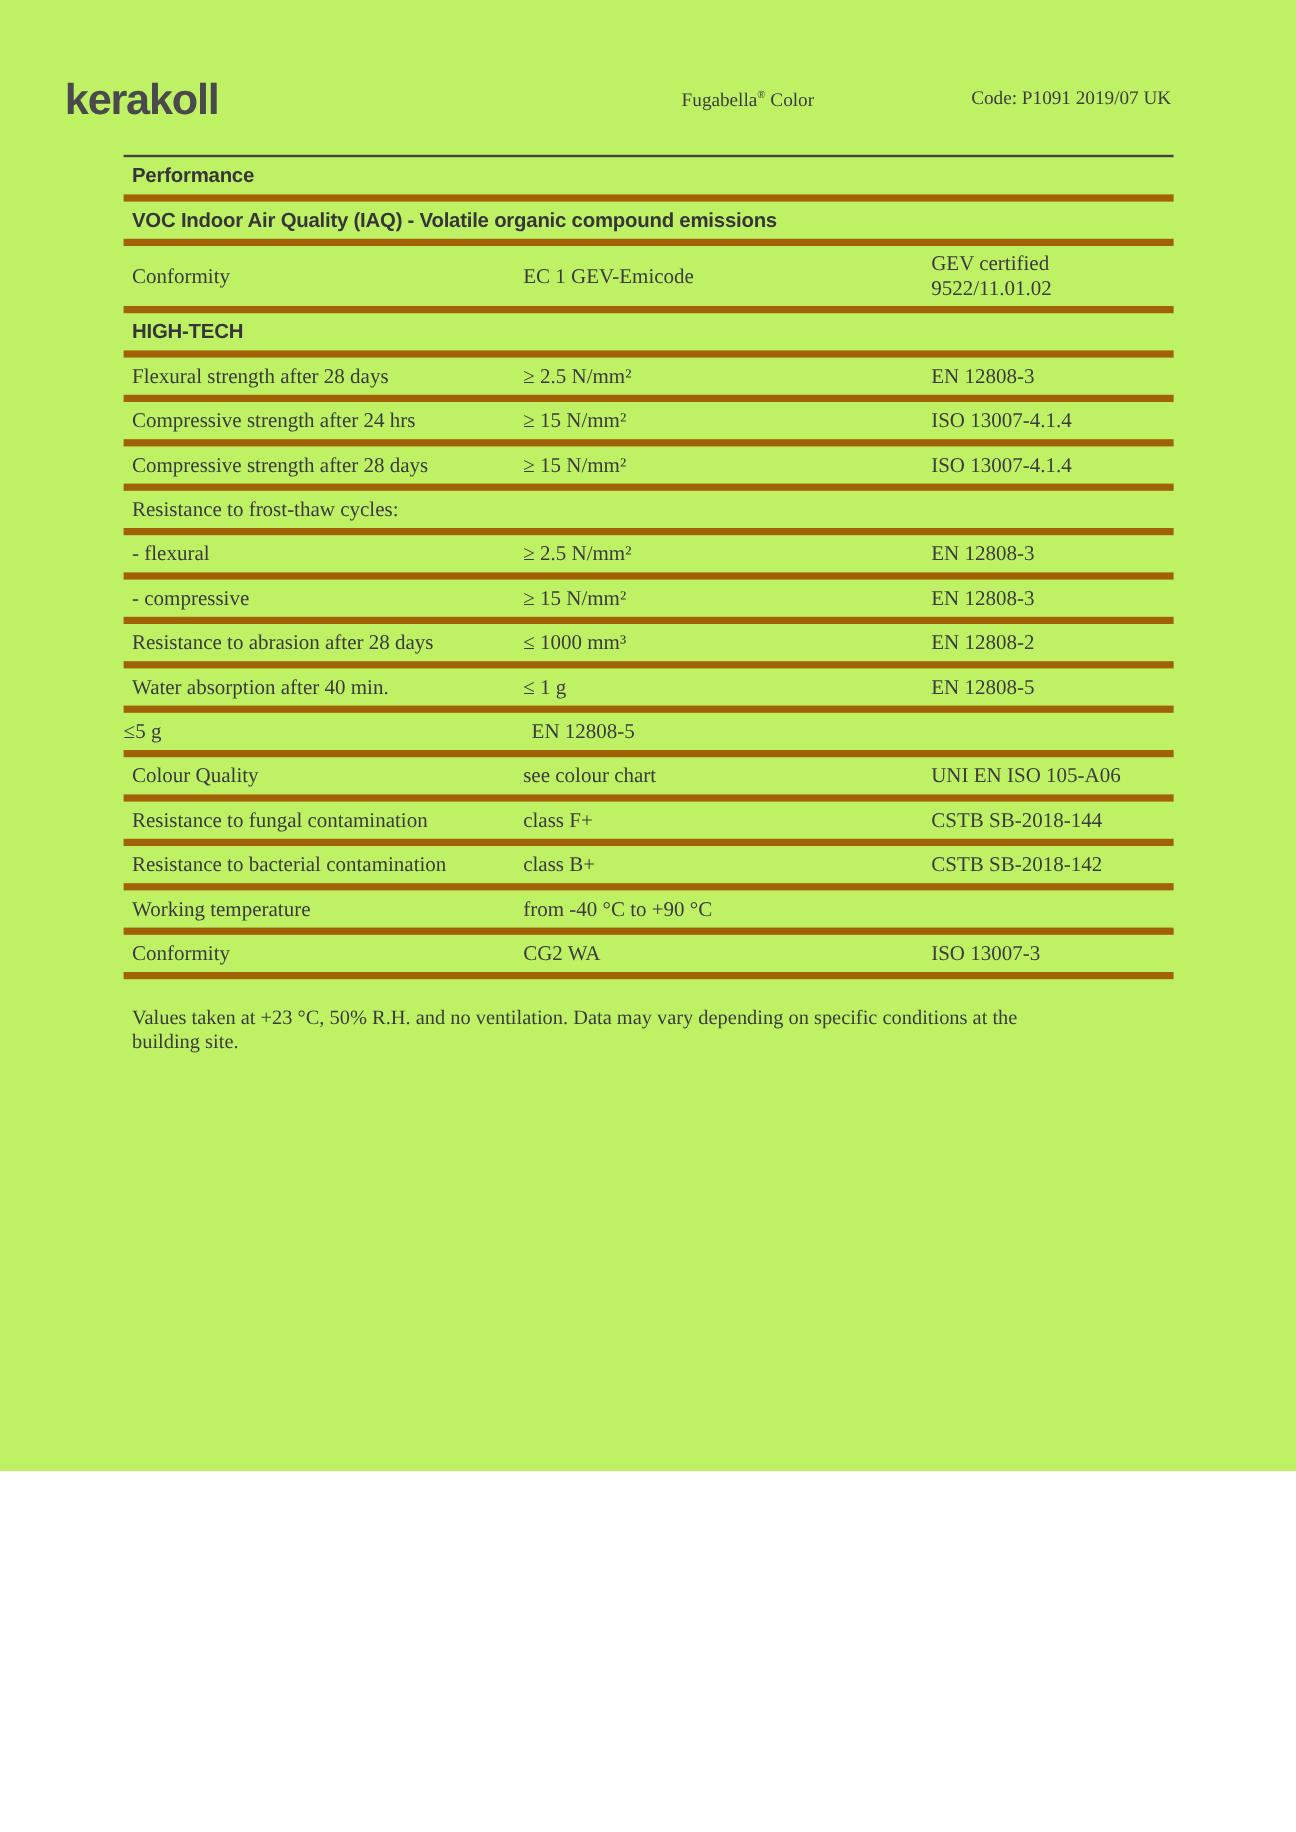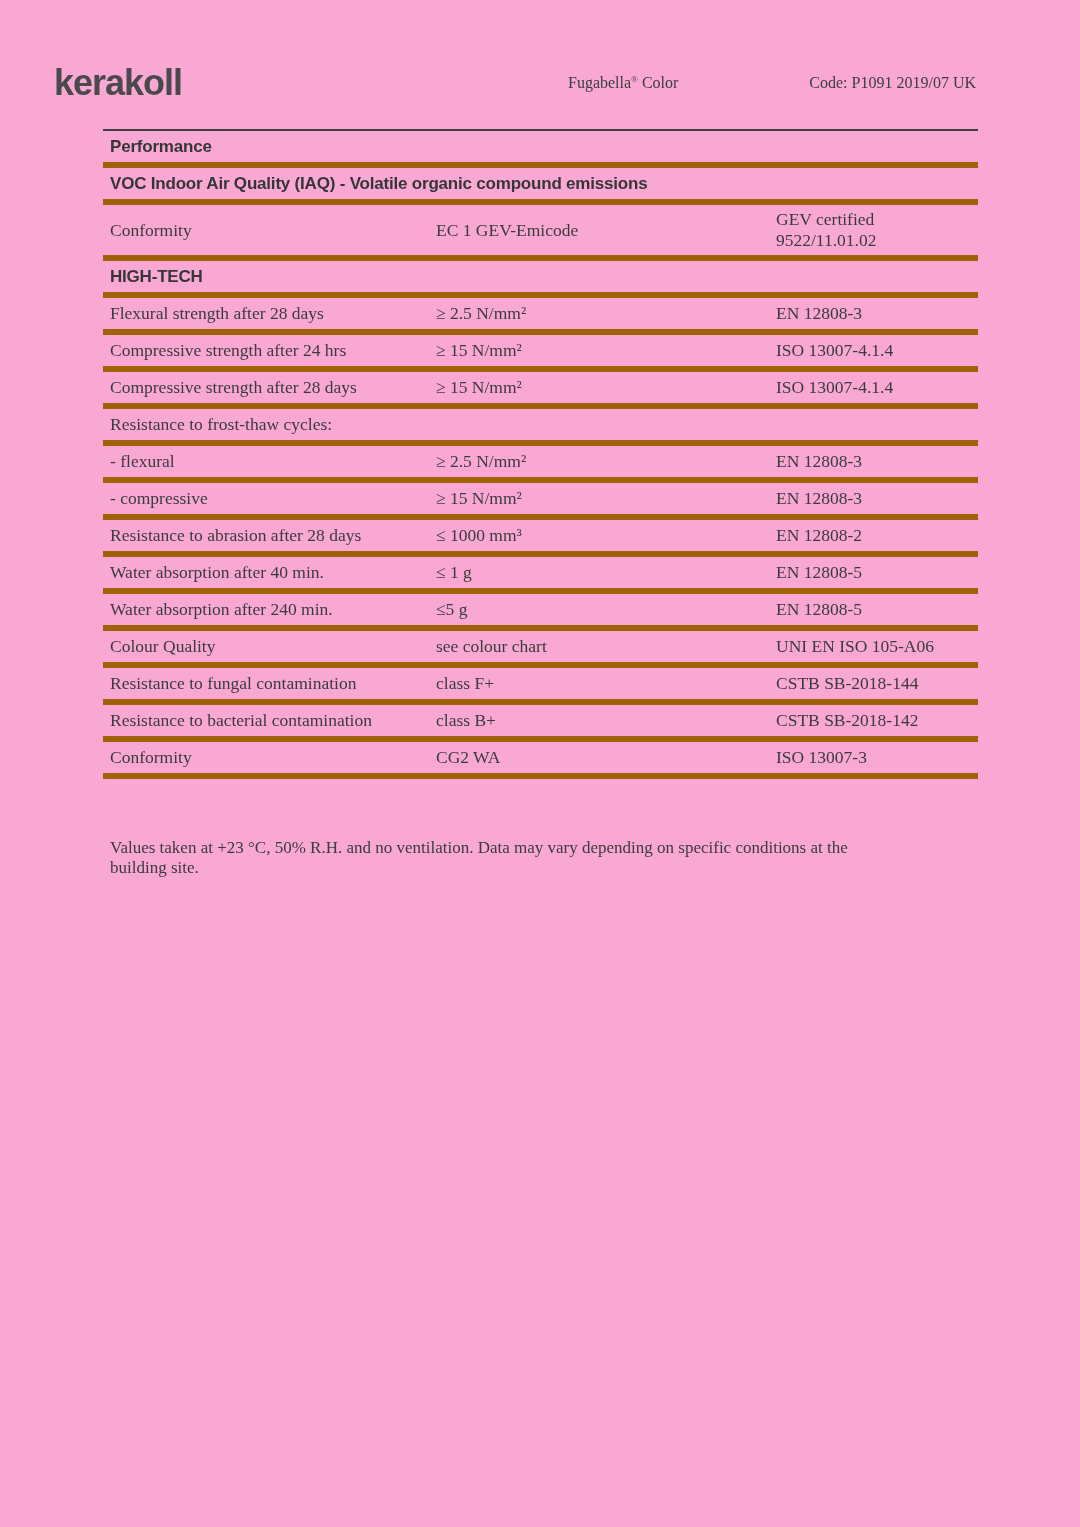--- a/index.html
+++ b/index.html
@@ -1,21 +1,21 @@
 <!DOCTYPE html>
 <html><head>
 <meta charset="utf-8">
 <style>
   * { margin: 0; padding: 0; box-sizing: border-box; }
   html, body { background: #ffffff; }
   .page {
     position: relative;
     width: 1080px;
-    height: 1527px;
-    background: #f9a8d4;
+    height: 1226px;
+    background: #bef264;
     font-family: "Liberation Serif", serif;
     color: #3b3b3d;
     overflow: hidden;
   }
 
   
   .logo {
     position: absolute;
     left: 54px;
     top: 62px;
@@ -160,21 +160,20 @@
     <div class="cell c3">EN 12808-2</div>
   </div>
 
   <div class="row">
     <div class="cell c1">Water absorption after 40 min.</div>
     <div class="cell c2">≤ 1 g</div>
     <div class="cell c3">EN 12808-5</div>
   </div>
 
   <div class="row">
-    <div class="cell c1">Water absorption after 240 min.</div>
     <div class="cell c2">≤5 g</div>
     <div class="cell c3">EN 12808-5</div>
   </div>
 
   <div class="row">
     <div class="cell c1">Colour Quality</div>
     <div class="cell c2">see colour chart</div>
     <div class="cell c3">UNI EN ISO 105-A06</div>
   </div>
 
@@ -183,20 +182,25 @@
     <div class="cell c2">class F+</div>
     <div class="cell c3">CSTB SB-2018-144</div>
   </div>
 
   <div class="row">
     <div class="cell c1">Resistance to bacterial contamination</div>
     <div class="cell c2">class B+</div>
     <div class="cell c3">CSTB SB-2018-142</div>
   </div>
 
+  <div class="row">
+    <div class="cell c1">Working temperature</div>
+    <div class="cell c2">from -40 °C to +90 °C</div>
+    <div class="cell c3"></div>
+  </div>
 
   <div class="row">
     <div class="cell c1">Conformity</div>
     <div class="cell c2">CG2 WA</div>
     <div class="cell c3">ISO 13007-3</div>
   </div>
 </div>
   </div>
 
   <div class="footnote">Values taken at +23 °C, 50% R.H. and no ventilation. Data may vary depending on specific conditions at the building site.</div>

